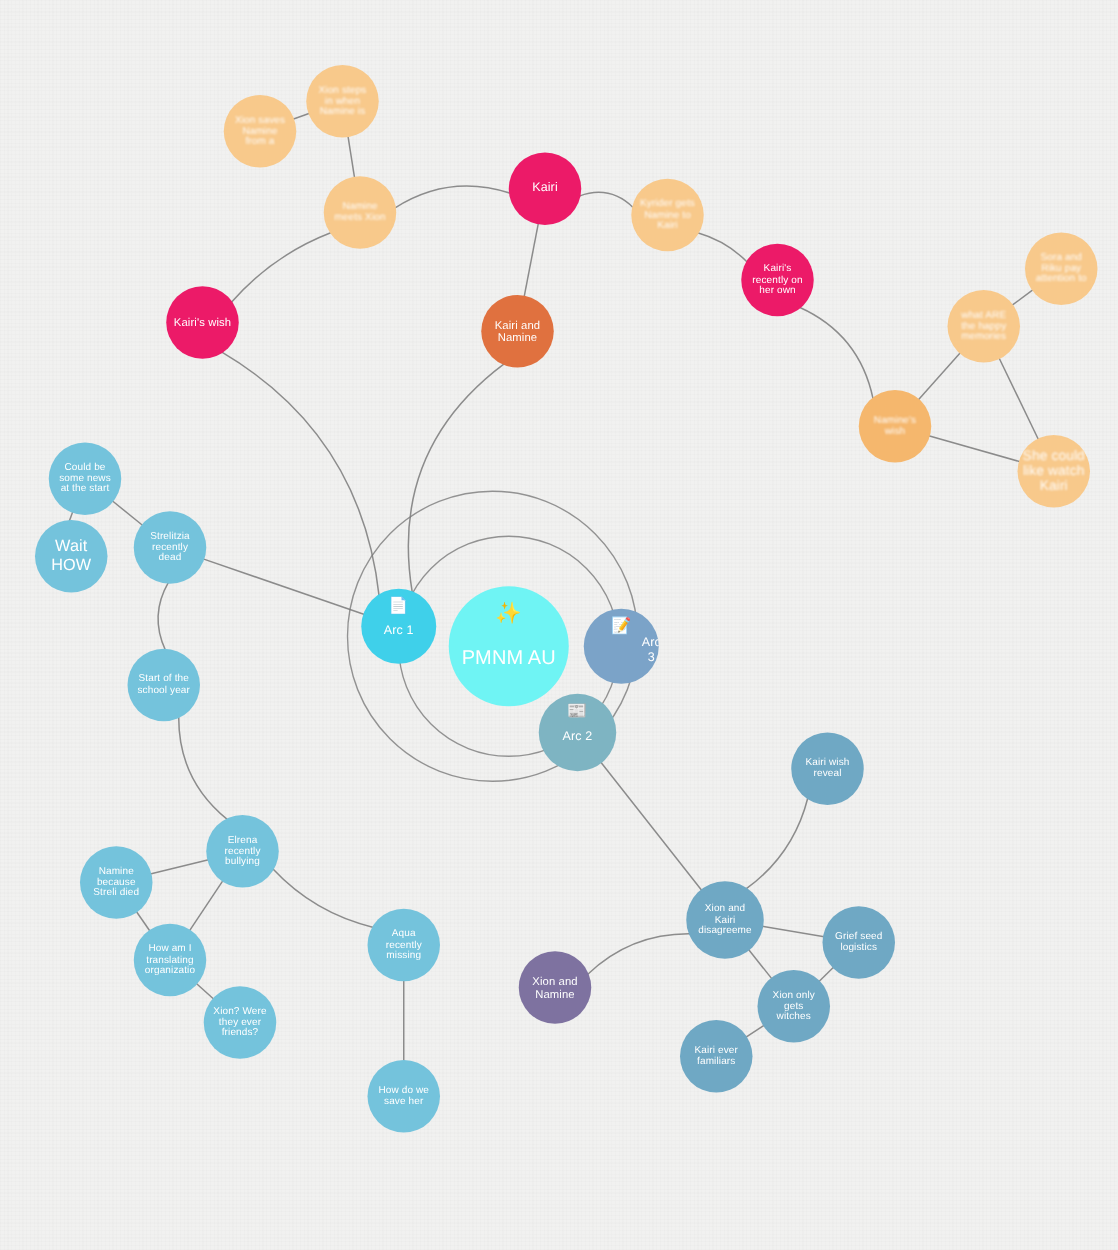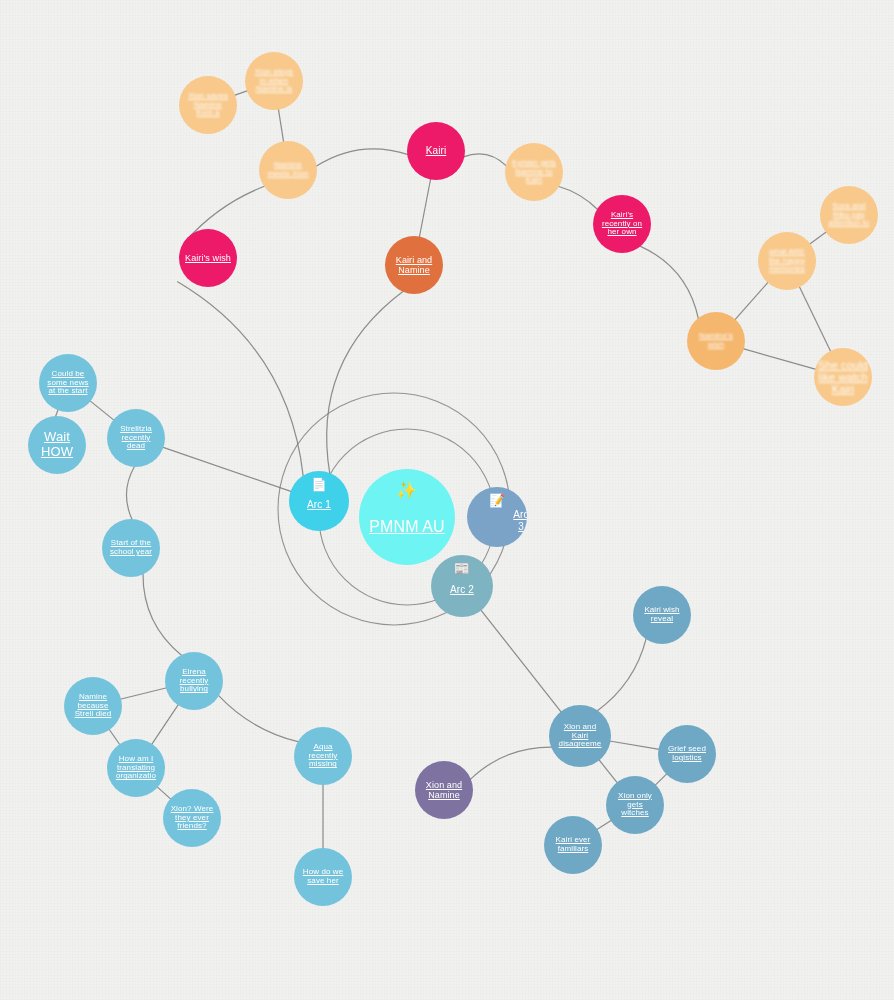--- a/index.html
+++ b/index.html
@@ -33,21 +33,20 @@
     display: flex;
     align-items: center;
     justify-content: center;
     text-align: center;
     color: #ffffff;
     box-sizing: border-box;
     line-height: 1.12;
     overflow: hidden;
     padding: 2px;
     user-select: none;
-    text-decoration: underline;
   }
   .node .label {
     display: block;
     width: 100%;
     white-space: pre-line;
     letter-spacing: 0.1px;
   }
   .node .emoji {
     position: absolute;
     top: 11%;
@@ -114,21 +113,21 @@
         <span class="emoji">📰</span>
         <span class="label" style="margin-top: 7px;">Arc 2</span>
       </div>
       <div class="node soft" style="left: 467px; top: 487px; width: 60px; height: 60px; background: rgb(123, 163, 200); font-size: 10px;">
         <span class="emoji">📝</span>
         <span class="label" style="margin-top: 7px; padding-left: 48px;">Arc 3</span>
       </div>
       <div class="node soft" style="left: 407px; top: 122px; width: 58px; height: 58px; background: rgb(236, 26, 104); font-size: 10px;">
         <span class="label">Kairi</span>
       </div>
-      <div class="node soft" style="left: 133px; top: 229px; width: 58px; height: 58px; background: rgb(236, 26, 104); font-size: 9px; margin-left: 46px;">
+      <div class="node soft" style="left: 133px; top: 229px; width: 58px; height: 58px; background: rgb(236, 26, 104); font-size: 9px;">
         <span class="label">Kairi's wish</span>
       </div>
       <div class="node soft" style="left: 385px; top: 236px; width: 58px; height: 58px; background: rgb(224, 113, 63); font-size: 9px;">
         <span class="label">Kairi and
 Namine</span>
       </div>
       <div class="node soft" style="left: 593px; top: 195px; width: 58px; height: 58px; background: rgb(236, 26, 104); font-size: 8px; justify-content: center;">
         <span class="label">Kairi's
 recently on
 her own</span>

